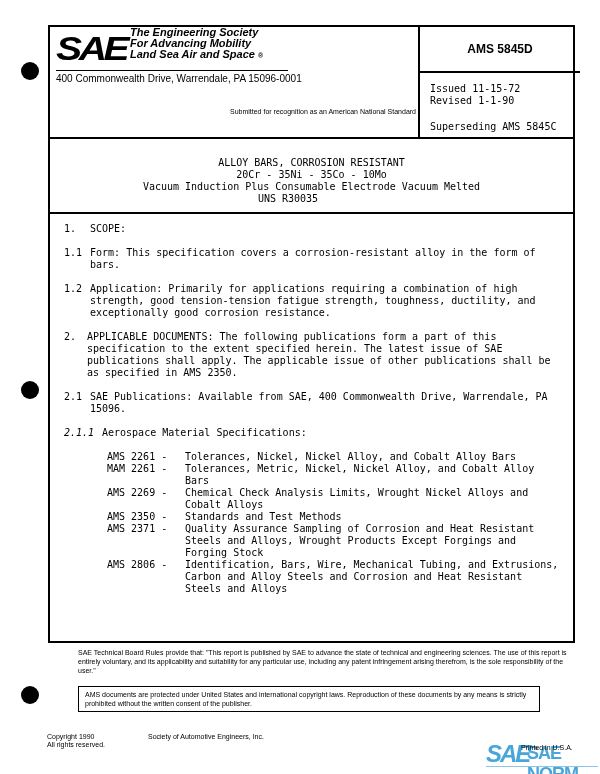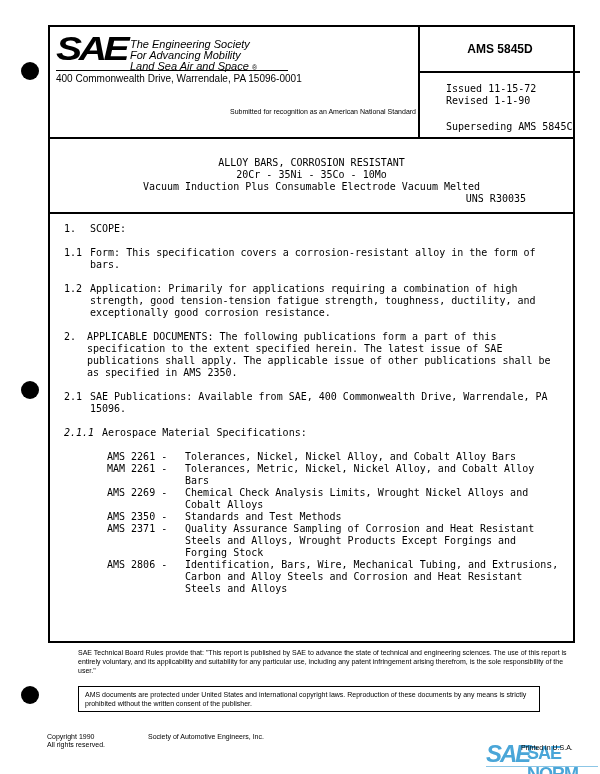--- a/index.html
+++ b/index.html
@@ -1,32 +1,32 @@
 <!DOCTYPE html>
 <html><head>
 <meta charset="utf-8">
 <style>
   html,body{margin:0;padding:0;background:#fff;}
   body{width:600px;height:774px;position:relative;overflow:hidden;font-family:"Liberation Sans",sans-serif;color:#000;}
   .punch{position:absolute;width:18px;height:18px;border-radius:50%;background:#000;left:21px;}
   .frame{position:absolute;left:48px;top:25px;width:527px;height:618px;border:2px solid #000;box-sizing:border-box;}
   .hdr{position:absolute;left:0;top:0;width:100%;height:112px;border-bottom:2px solid #000;box-sizing:border-box;}
   .sae-logo{position:absolute;left:6px;top:6px;font-family:"Liberation Sans",sans-serif;font-weight:bold;font-style:italic;font-size:34px;letter-spacing:-3px;line-height:30px;transform:scaleX(1.15);transform-origin:left;}
-  .sae-tag{position:absolute;left:80px;top:12px;font-style:italic;font-weight:normal;font-size:11px;line-height:11px;white-space:nowrap;}
+  .sae-tag{position:absolute;left:80px;top:0;font-style:italic;font-weight:bold;font-size:11px;line-height:11px;white-space:nowrap;}
   .reg{font-size:7px;font-style:normal;}
   .addr-line{position:absolute;left:6px;top:43px;width:232px;border-top:1px solid #000;}
   .addr{position:absolute;left:6px;top:46px;font-size:10px;white-space:nowrap;}
   .ams-title{position:absolute;left:227px;top:10px;font-weight:bold;font-size:18px;line-height:21px;}
   .submitted{position:absolute;left:180px;top:81px;font-size:7px;white-space:nowrap;}
   .rcol{position:absolute;left:368px;top:0;width:162px;height:110px;border-left:2px solid #000;box-sizing:border-box;}
   .docno{height:46px;border-bottom:2px solid #000;box-sizing:border-box;display:flex;align-items:center;justify-content:center;font-weight:bold;font-size:12px;}
-  .dates{padding:10px 0 0 10px;font-family:"DejaVu Sans Mono","Liberation Mono",monospace;font-size:10px;line-height:12px;margin-left:16px;}
+  .dates{padding:10px 0 0 10px;font-family:"DejaVu Sans Mono","Liberation Mono",monospace;font-size:10px;line-height:12px;}
   .dates .sup{margin-top:14px;}
   .titleblk{position:absolute;left:0;top:112px;width:100%;height:75px;border-bottom:2px solid #000;box-sizing:border-box;font-family:"DejaVu Sans Mono","Liberation Mono",monospace;font-size:10px;line-height:12px;text-align:center;padding-top:18px;}
-  .uns{text-align:right;padding-right:47px;}
+  .uns{text-align:center;padding-right:47px;}
   .body{position:absolute;left:14px;top:196px;width:500px;font-family:"DejaVu Sans Mono","Liberation Mono",monospace;font-size:10px;line-height:12px;}
   .para{display:flex;margin-bottom:12px;}
   .num{width:26px;flex:none;}
   .num.w3{width:38px;font-style:italic;}
   .u{}
   .reflist{margin-left:43px;}
   .ref{display:flex;}
   .ref .code{width:78px;flex:none;white-space:pre;}
   .footnote{position:absolute;left:78px;top:648px;width:500px;font-size:7px;line-height:9px;}
   .copybox{position:absolute;left:78px;top:686px;width:462px;height:26px;border:1.5px solid #000;box-sizing:border-box;font-size:7px;line-height:9px;padding:3px 0 0 6px;}

